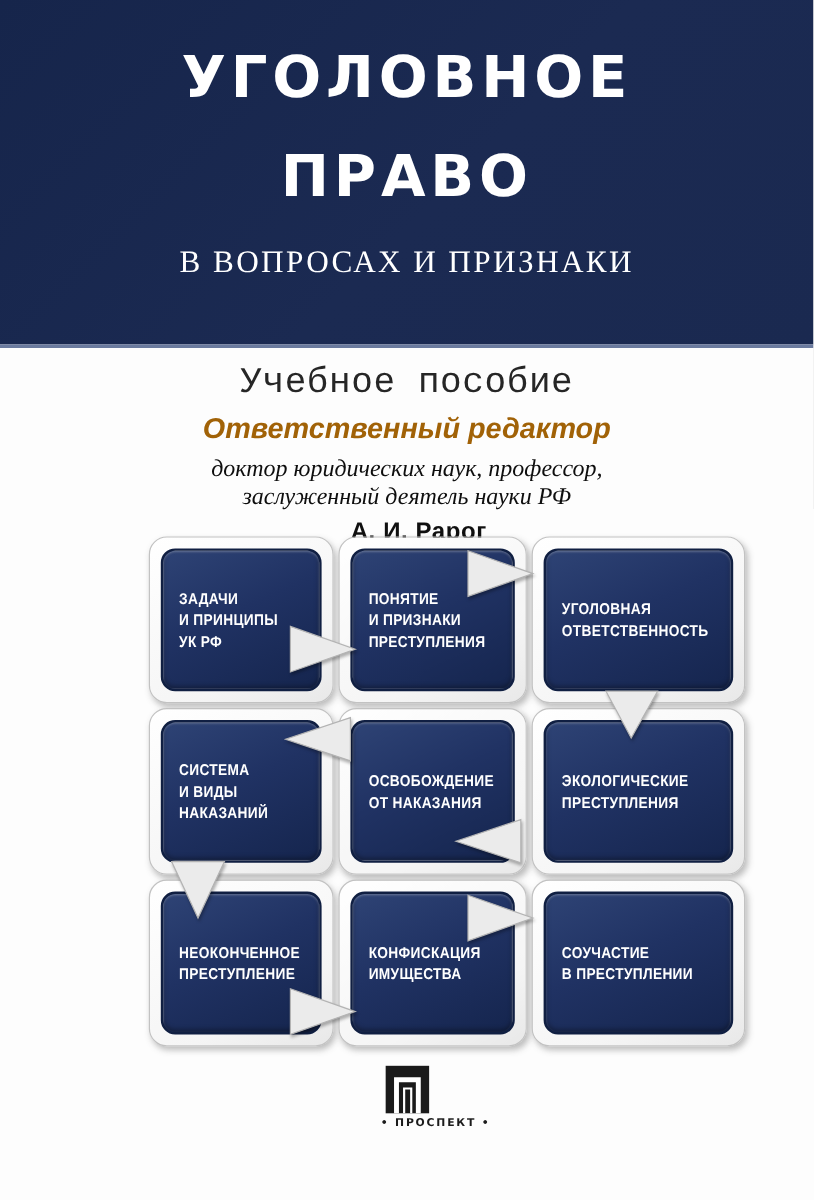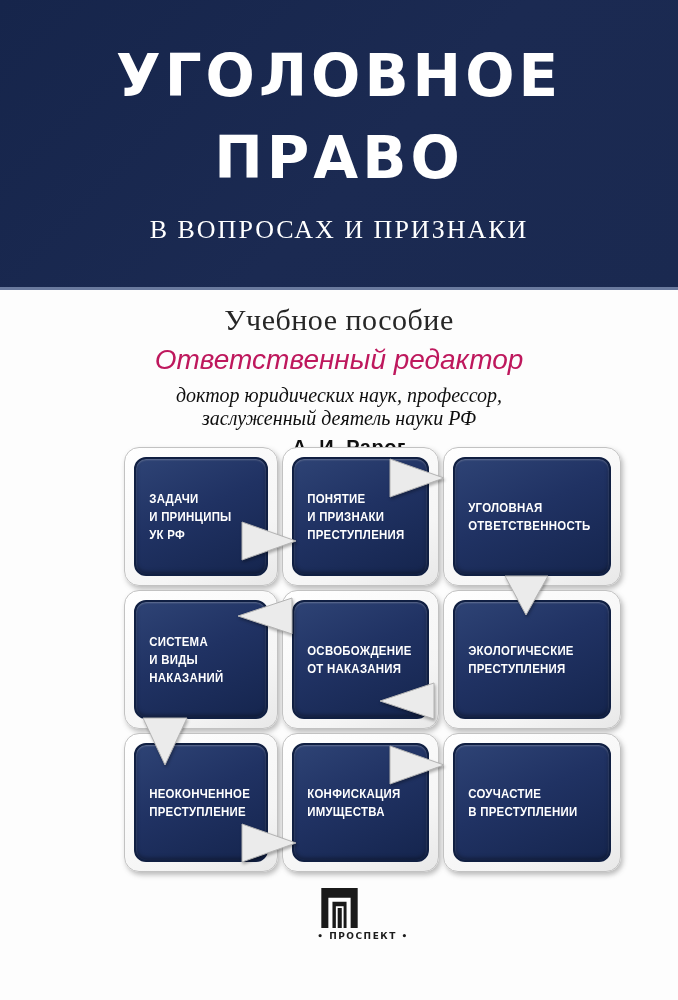--- a/index.html
+++ b/index.html
@@ -19,36 +19,36 @@
     font-family:"Liberation Sans",sans-serif;
   }
   
   .header{
     position:absolute;top:0;left:0;width:678px;height:290px;
     background:linear-gradient(135deg,#16254b 0%,var(--cover-blue,#1b2a52) 55%,#1a2950 100%);
     border-bottom:3px solid var(--header-divider,#6a7a9e);
     color:#fff;text-align:center;box-sizing:border-box;
   }
   .title{
-    margin:11px;padding-top:24px;
+    margin:0;padding-top:24px;
     font-family:"DejaVu Sans","Liberation Sans",sans-serif;
-    font-weight:bold;font-size:58px;line-height:82px;letter-spacing:4px;
+    font-weight:bold;font-size:48px;line-height:82px;letter-spacing:4px;
   }
   .subtitle{
     margin-top:16px;
     font-family:"Liberation Serif","DejaVu Serif",serif;
     font-size:26px;letter-spacing:2px;font-weight:normal;
   }
   
   .meta{position:absolute;top:303px;left:0;width:678px;text-align:center;color:#161616;}
   .edition{
-    font-family:Liberation Serif, serif;
+    font-family:Liberation Mono, monospace;
     font-size:30px;font-weight:normal;color:#262626;letter-spacing:0.5px;
   }
-  .editor-role{margin-top:7px;font-size:28px;font-weight:normal;font-style:italic;color:#be185d;}
+  .editor-role{margin-top:7px;font-size:24px;font-weight:bold;font-style:italic;color:#a16207;}
   .creds{margin-top:8px;font-family:"Liberation Serif","DejaVu Serif",serif;font-size:20px;line-height:23px;color:#0e0e0e;font-style:italic;}
   .editor-name{margin-top:6px;font-size:20px;font-weight:bold;color:#101010;letter-spacing:0.5px;padding-left:20px;}
   
   .grid{
     position:absolute;left:124px;top:447px;width:436px;height:425px;
     display:grid;grid-template-columns:repeat(3,1fr);grid-template-rows:repeat(3,1fr);gap:4px;
   }
   .card{
     background:linear-gradient(150deg,#ffffff 0%,#f5f5f5 70%,#e8e8e8 100%);
     border:1px solid #c2c2c2;border-radius:15px;

